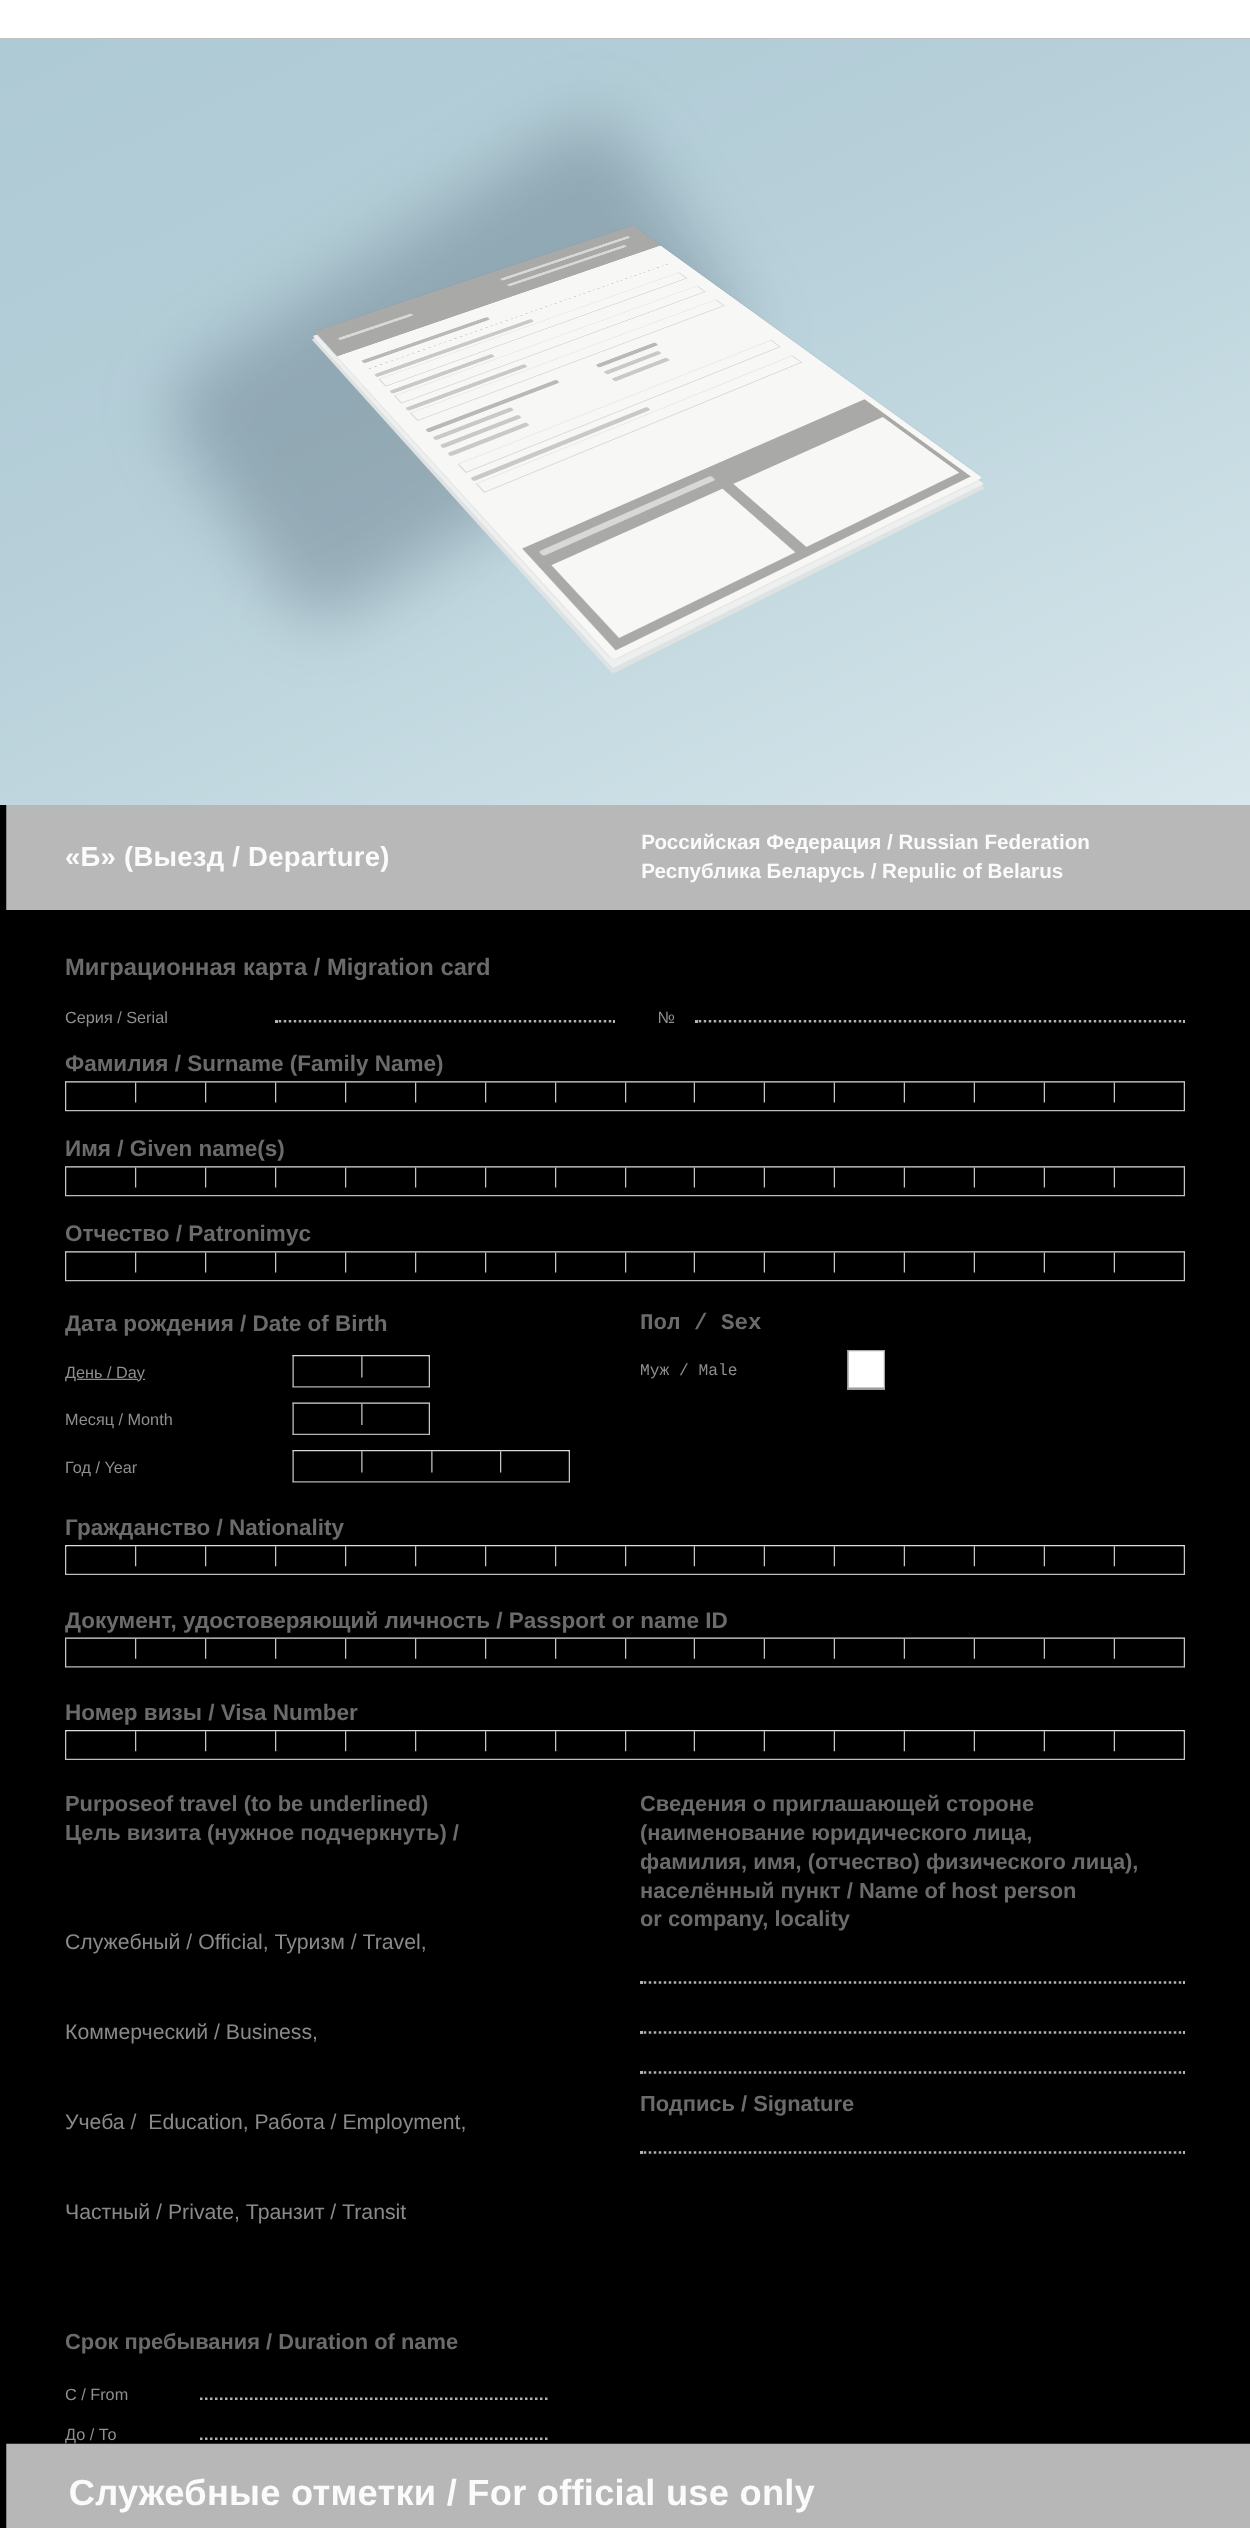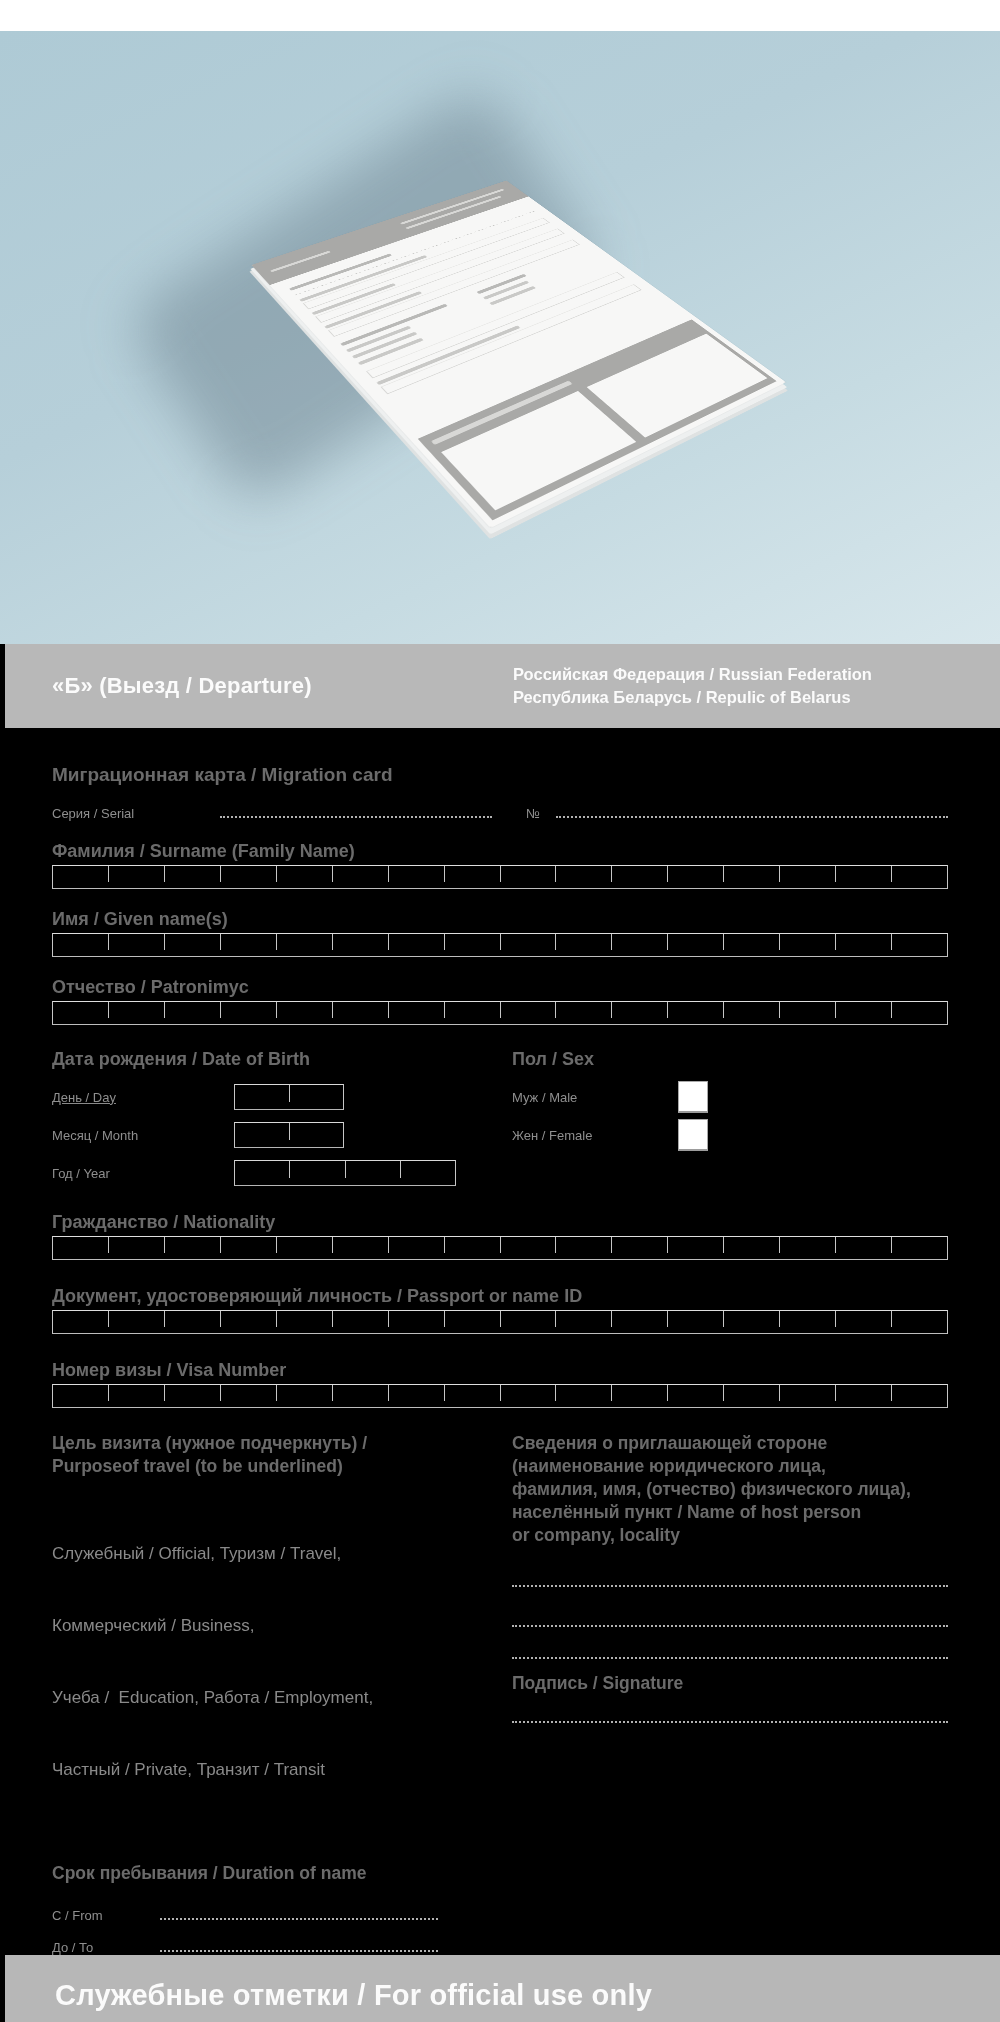--- a/index.html
+++ b/index.html
@@ -61,21 +61,21 @@
   .serial-row .d1{width:272px;flex:0 0 272px;margin-bottom:3px;}
   .serial-row .num{margin-left:34px;width:24px;flex:0 0 24px;}
   .serial-row .d2{flex:1;margin-left:6px;margin-bottom:3px;}
   .comb{height:24px;border:1px solid #c6c6c6;border-top-color:#dedede;border-bottom-color:#bdbdbd;
     display:flex;margin-top:3px;box-sizing:border-box;}
   .comb .cell{flex:1;height:16px;border-right:1px solid #c6c6c6;}
   .comb .cell:last-child{border-right:none;}
   .sec{margin-top:20px;}
   .dob-wrap{display:flex;margin-top:24px;}
   .dob-left{width:460px;flex:0 0 460px;}
-  .dob-right{flex:1;}
+  .dob-right{flex:1;font-family:Liberation Mono, monospace;}
   .date-row{display:flex;align-items:center;margin-top:12px;height:26px;}
   .date-row.first{margin-top:14px;text-decoration:underline;}
   .date-row .lab{width:182px;flex:0 0 182px;}
   .datebox{height:26px;border:1px solid #c6c6c6;border-top-color:#d9d9d9;border-bottom-color:#b5b5b5;
     display:flex;box-sizing:border-box;}
   .datebox .cell{flex:1;height:17px;border-right:1px solid #c6c6c6;}
   .datebox .cell:last-child{border-right:none;}
   .datebox.w2{width:110px;}
   .datebox.w4{width:222px;}
   .sex-row{display:flex;align-items:center;margin-top:12px;height:26px;}
@@ -270,24 +270,20 @@
               <div class="cell"></div>
             </div>
         </div>
       </div>
       <div class="dob-right">
         <div class="label b">Пол / Sex</div>
         <div class="sex-row first">
           <div class="lab txt">Муж / Male</div>
           <div class="checkbox"></div>
         </div>
-        <div class="sex-row">
-          <div class="lab txt">Жен / Female</div>
-          <div class="checkbox"></div>
-        </div>
       </div>
     </div>
 
     <div class="sec" style="margin-top:26px;">
       <div class="label b">Гражданство / Nationality</div>
       <div class="comb">
           <div class="cell"></div>
           <div class="cell"></div>
           <div class="cell"></div>
           <div class="cell"></div>
@@ -345,22 +341,22 @@
           <div class="cell"></div>
           <div class="cell"></div>
           <div class="cell"></div>
           <div class="cell"></div>
           <div class="cell"></div>
         </div>
     </div>
 
     <div class="twocol">
       <div class="col-l">
+        <div class="h2line b">Purposeof travel (to be underlined)</div>
         <div class="h2line b">Цель визита (нужное подчеркнуть) /</div>
-        <div class="h2line b">Purposeof travel (to be underlined)</div>
         <div class="purpose-list">
           <div>Служебный / Official, Туризм / Travel,</div>
           <div>Коммерческий / Business,</div>
           <div>Учеба /  Education, Работа / Employment,</div>
           <div>Частный / Private, Транзит / Transit</div>
         </div>
         <div class="duration h2line b">Срок пребывания / Duration of name</div>
         <div class="fromto">
           <div class="lab txt">С / From</div>
           <div class="dotted d"></div>

